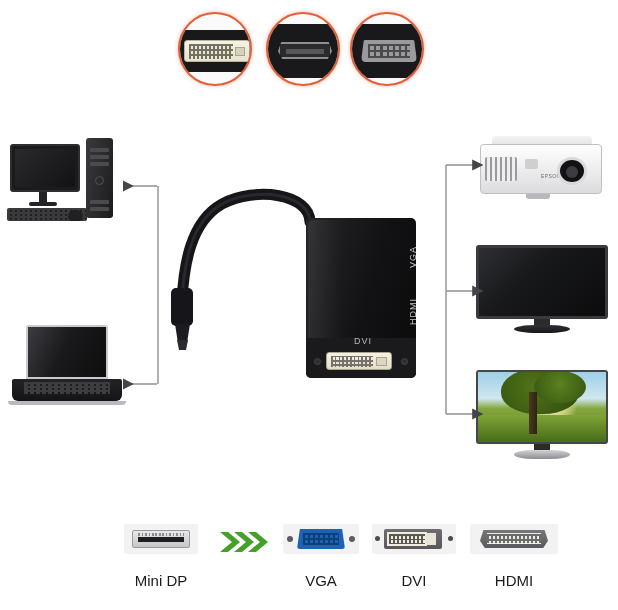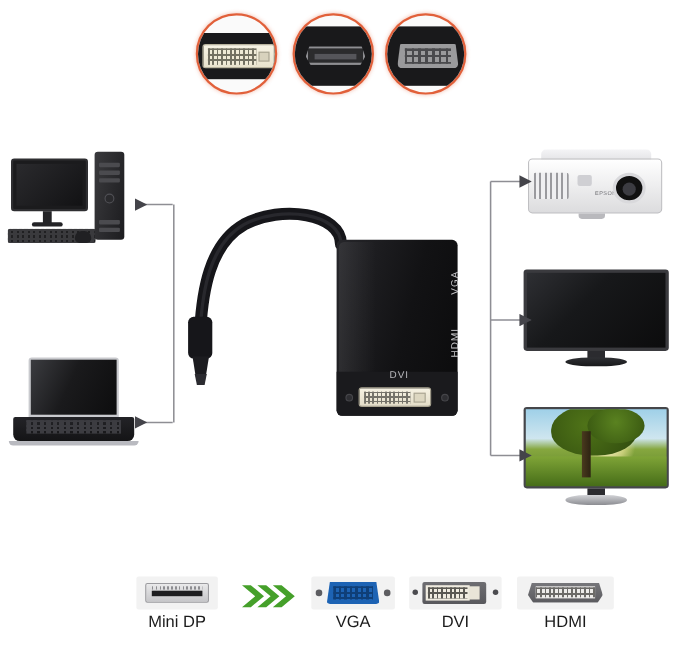--- a/index.html
+++ b/index.html
@@ -136,21 +136,21 @@
   
   .cable{position:absolute;left:160px;top:180px;width:170px;height:175px;pointer-events:none;}
 
   
   .lines{position:absolute;left:0;top:0;width:618px;height:610px;pointer-events:none;}
 
   
   .legend{position:absolute;left:118px;top:524px;width:390px;height:62px;}
   .leg-item{position:absolute;text-align:center;}
   .leg-plate{margin:0 auto;background:#f2f2f2;border-radius:2px;position:relative;}
-  .leg-label{font-size:15px;color:#1b1b1b;margin-top:3px;font-family:"Liberation Sans",sans-serif;}
+  .leg-label{font-size:15px;color:#1b1b1b;margin-top:18px;font-family:"Liberation Sans",sans-serif;}
 
   .mdp-plate{width:74px;height:30px;}
   .mdp-conn{position:absolute;left:8px;top:6px;width:58px;height:18px;
     background:linear-gradient(#e9e9ea,#c6c6c9);border:1px solid #9b9b9f;border-radius:2px;box-sizing:border-box;}
   .mdp-slot{position:absolute;left:5px;top:6px;right:5px;height:5px;background:#1e1e20;}
   .mdp-dots{position:absolute;left:5px;top:2px;right:5px;height:3px;
     background:repeating-linear-gradient(to right,#8d8d91 0 1.5px,transparent 1.5px 3.5px);}
 
   .vga-plate{width:76px;height:30px;}
   .vga-conn{position:absolute;left:14px;top:5px;width:48px;height:20px;background:#1d63b4;

